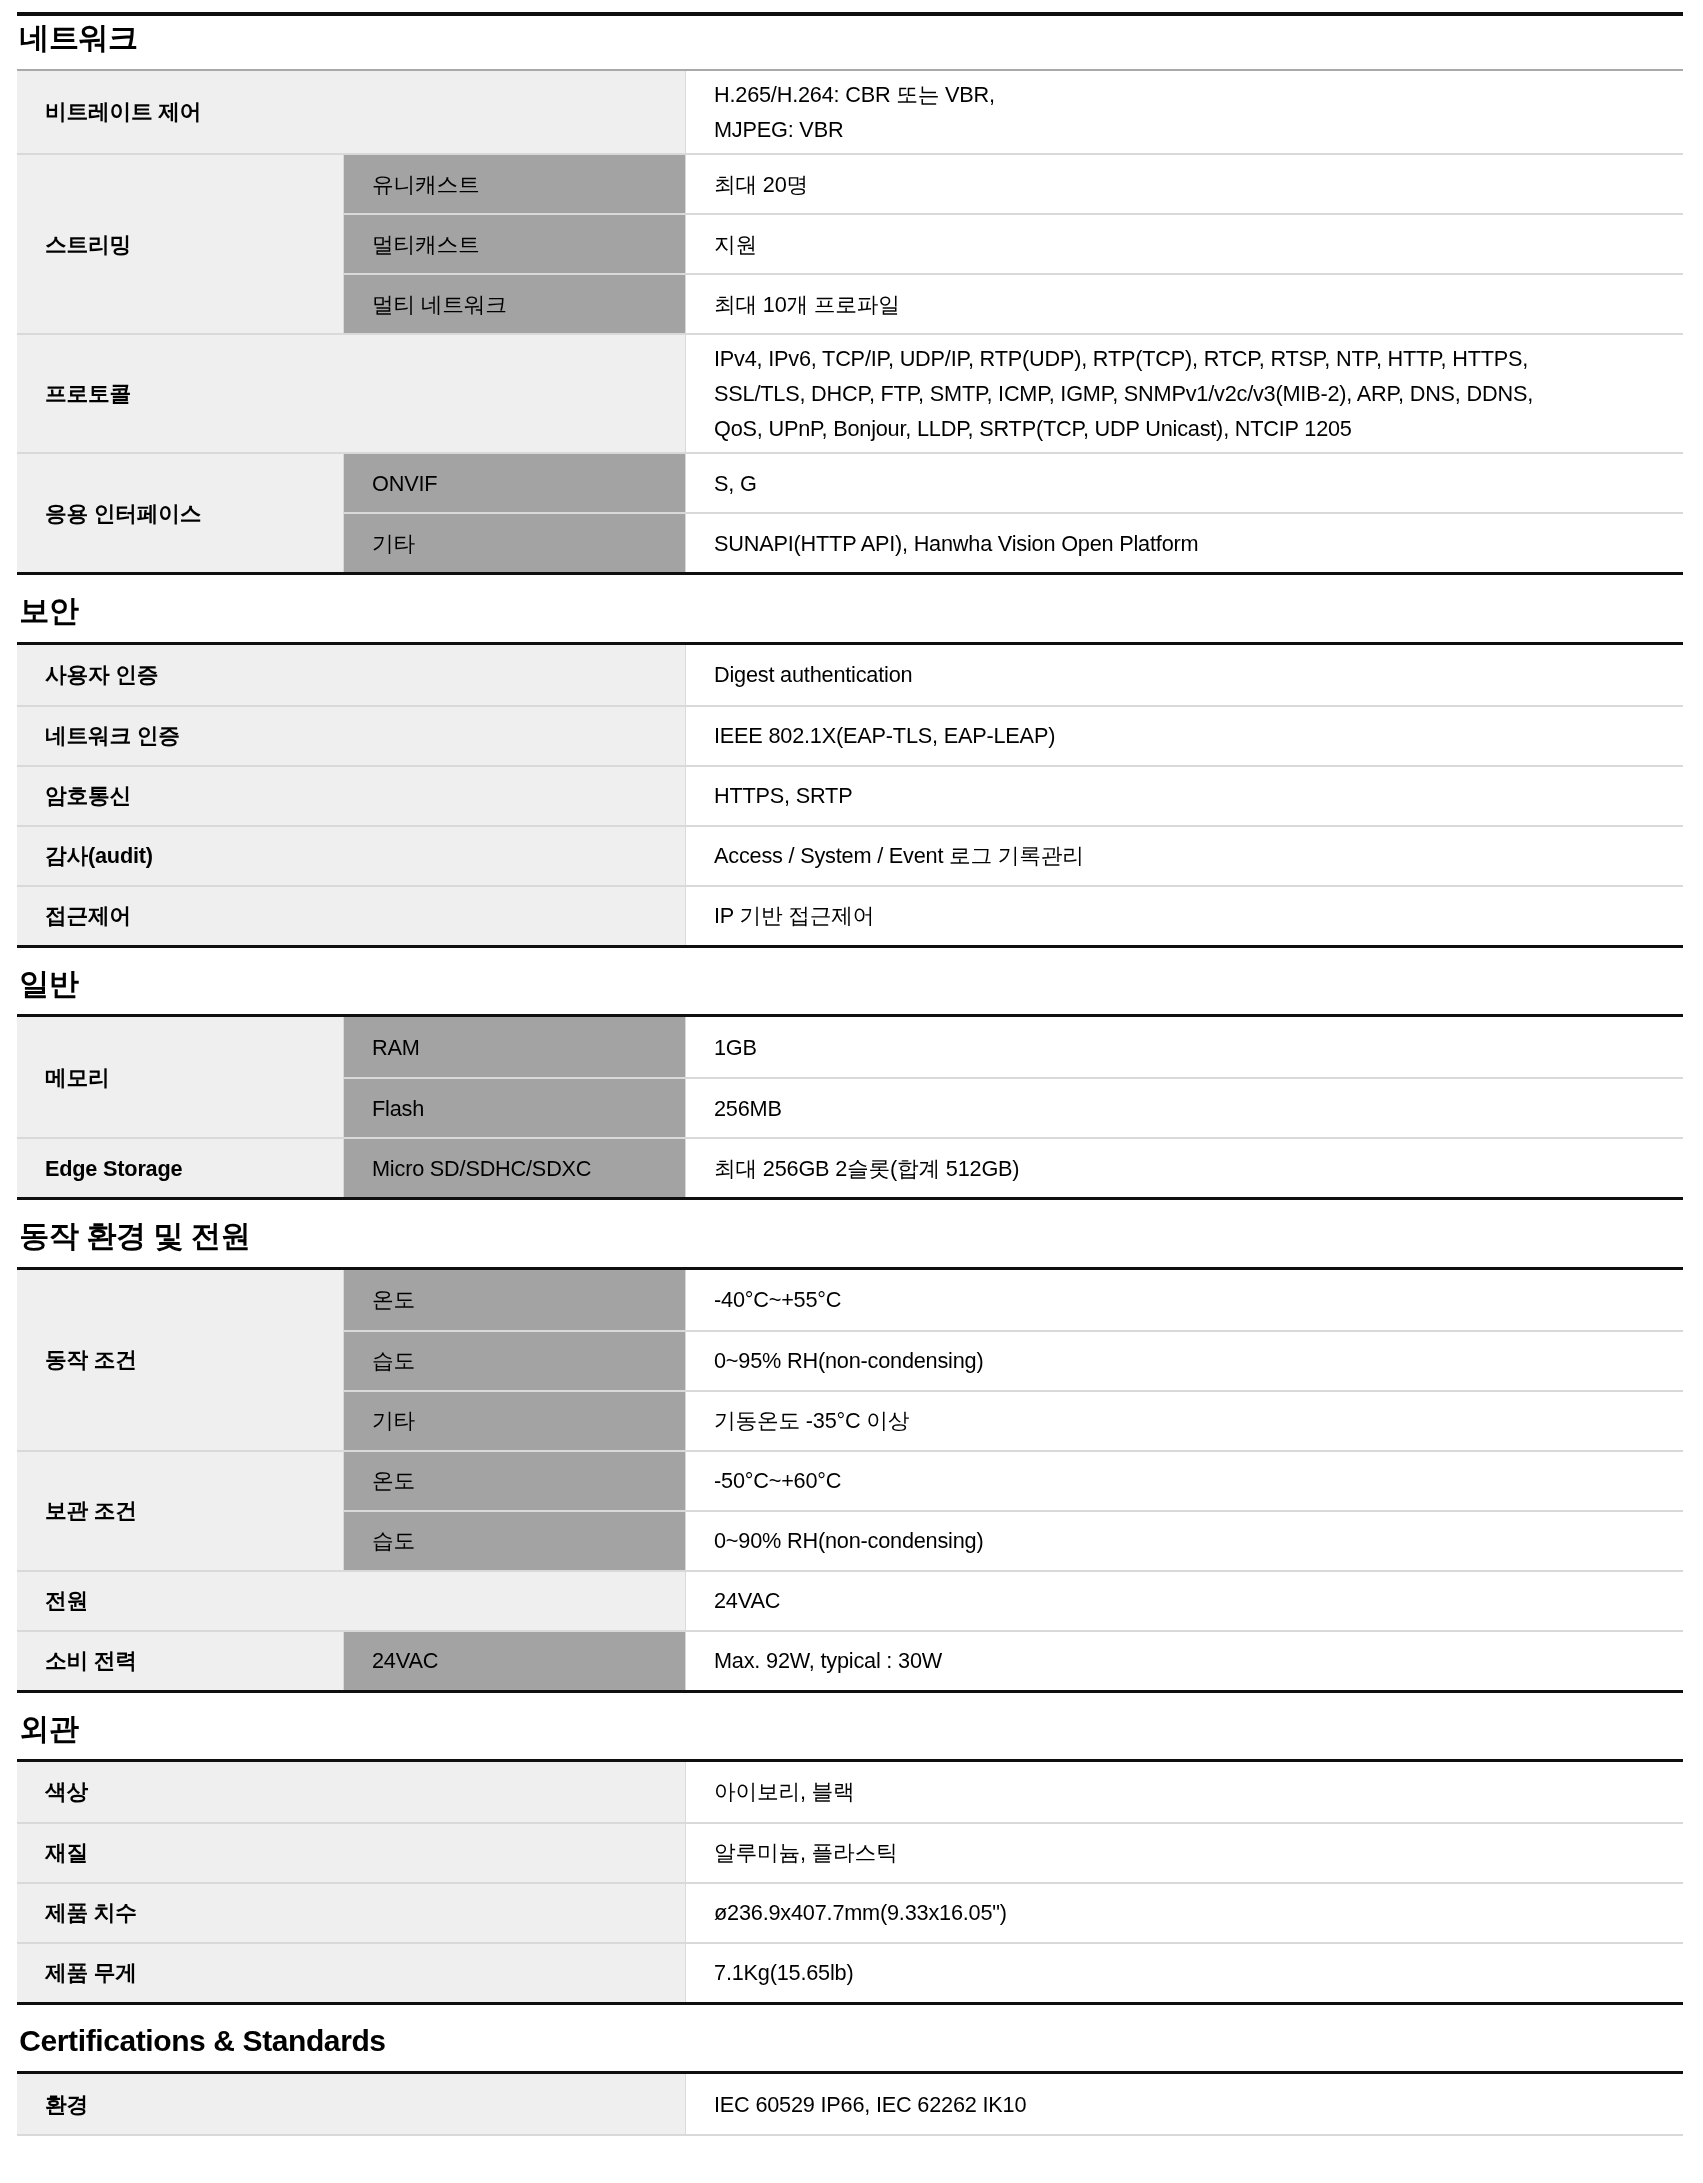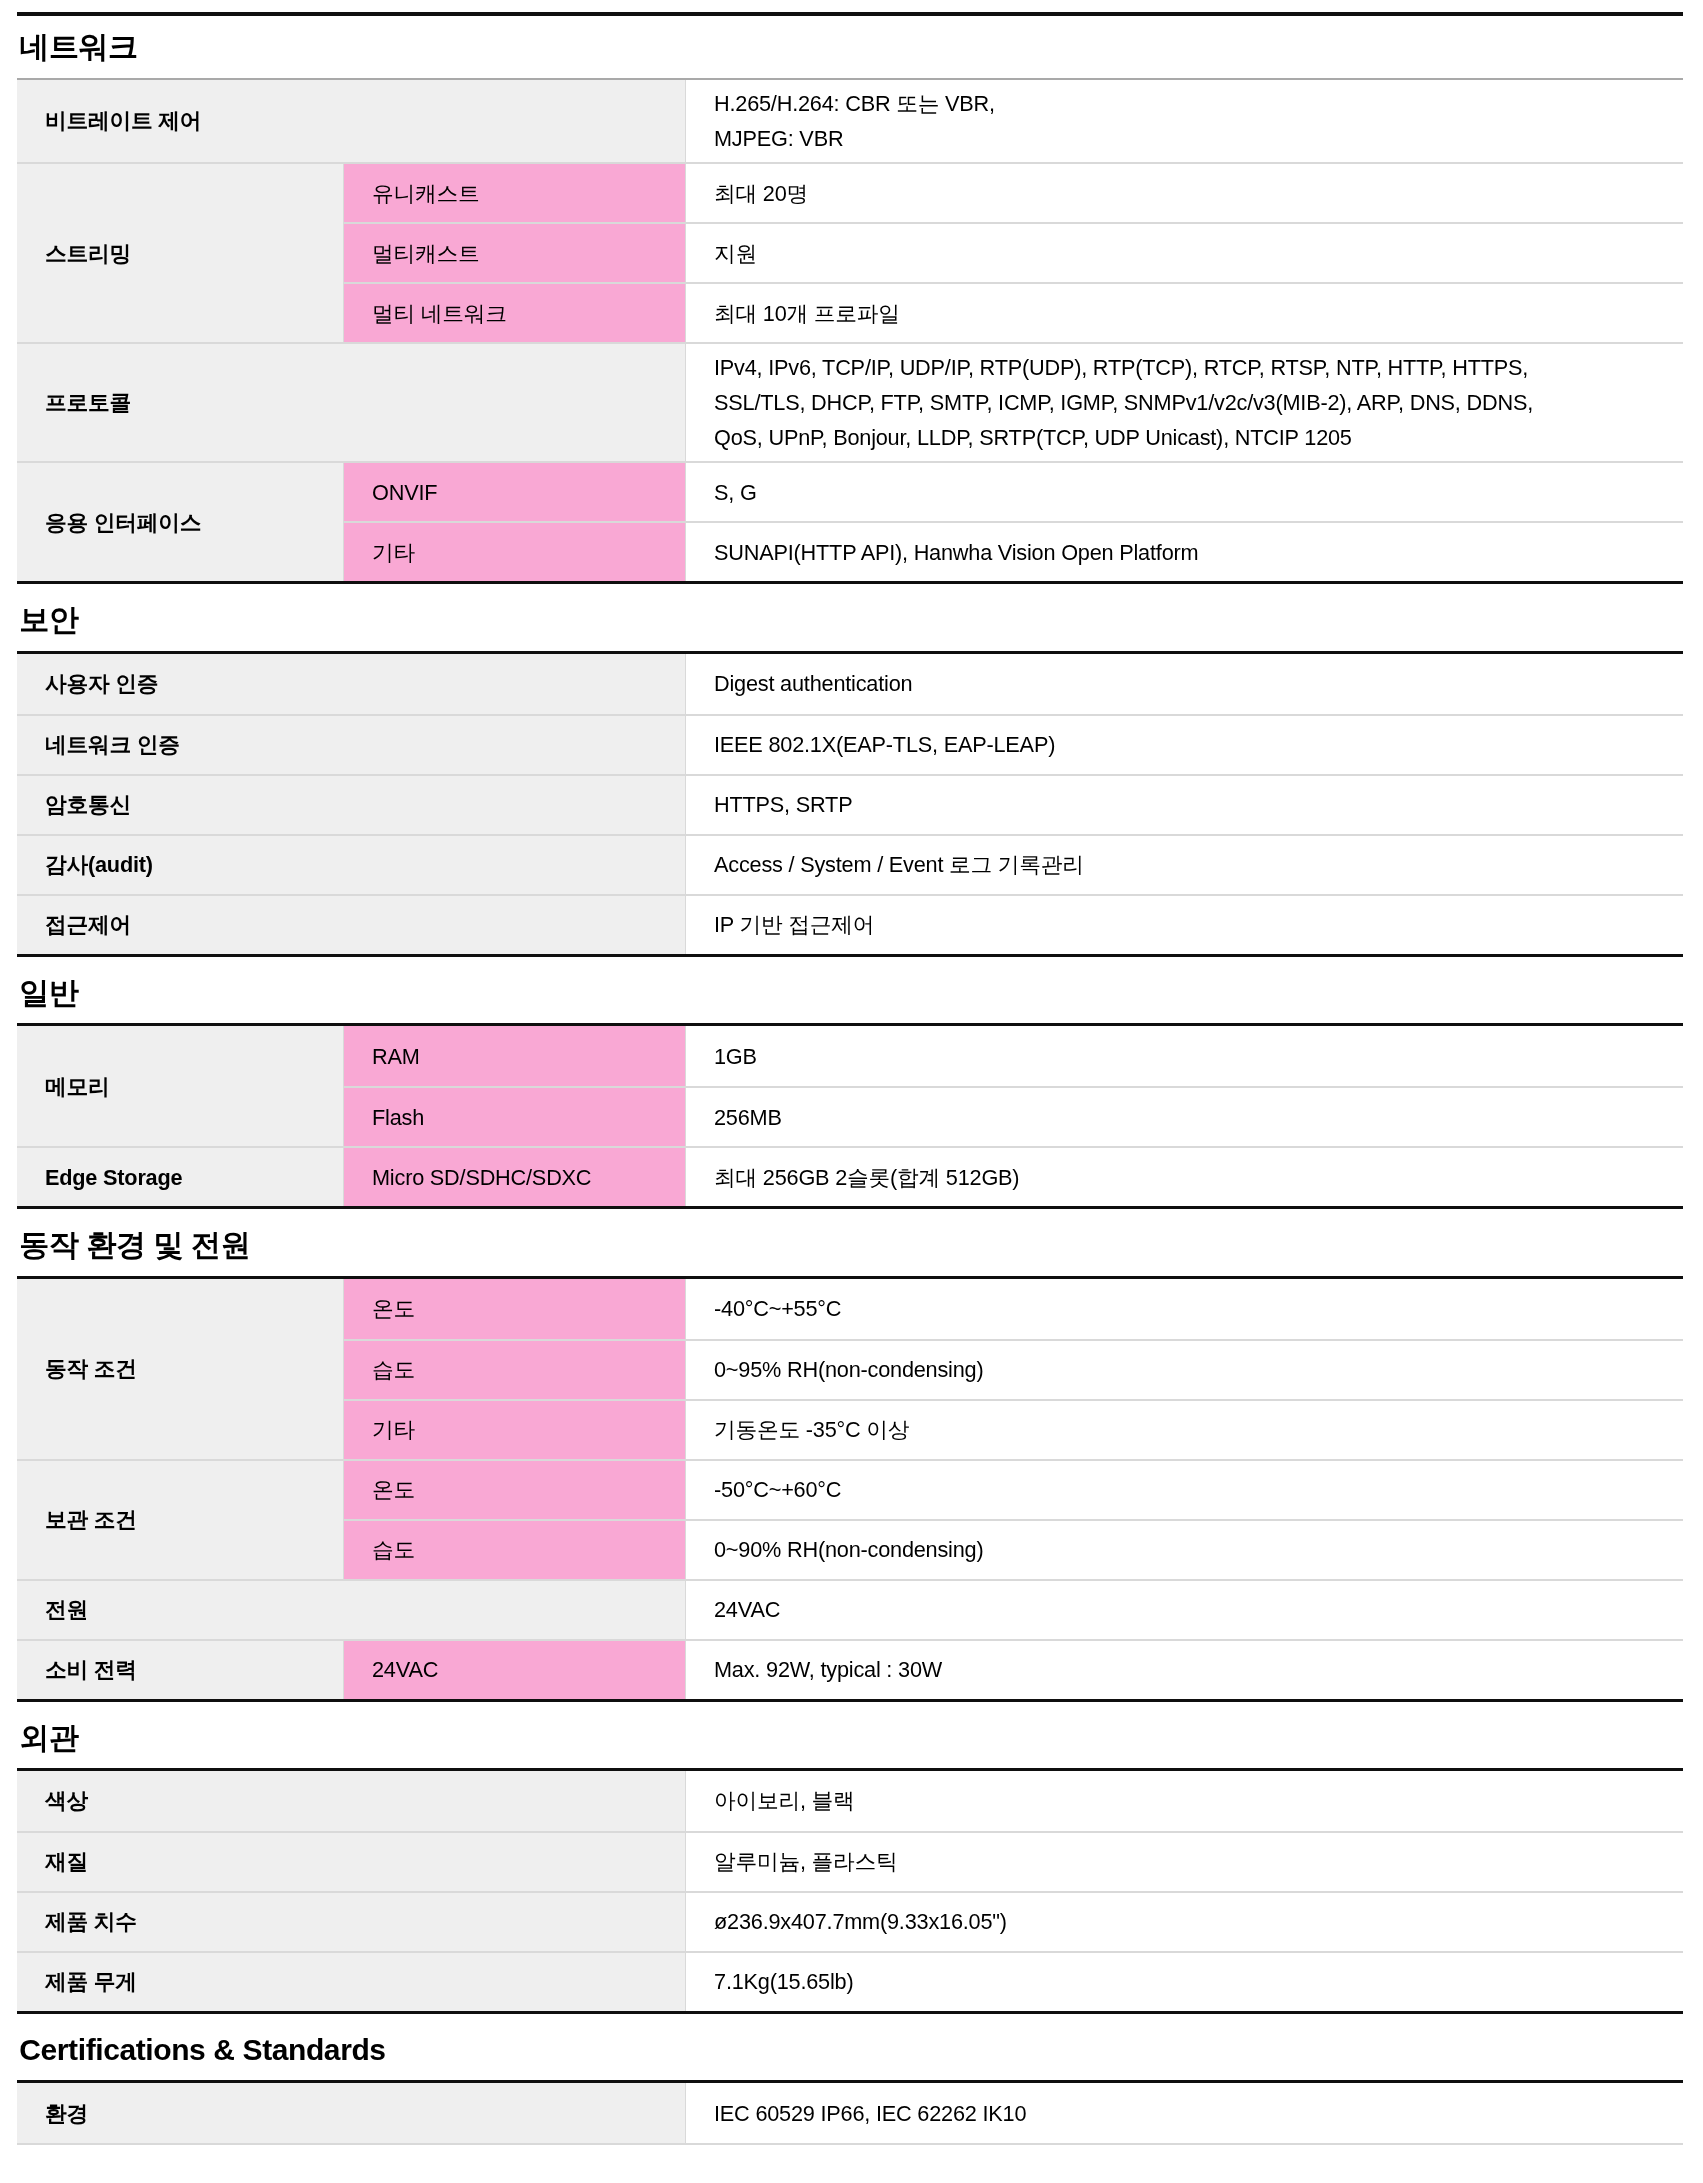--- a/index.html
+++ b/index.html
@@ -9,21 +9,21 @@
     font-family:"Liberation Sans","DejaVu Sans",sans-serif;
     color:#000000;
     -webkit-font-smoothing:antialiased;
   }
   .page { padding:12.4px 21px 0 17px; box-sizing:border-box; }
   .rule-top { height:3.9px; background:#0f0f0f; width:1666px; }
   h2.section {
     font-size:30px; line-height:37px; font-weight:bold;
     margin:17px 0 12.4px 2.3px; letter-spacing:-0.4px;
   }
-  h2.section.first { margin-top:12px; }
+  h2.section.first { margin-top:3px; }
   table.spec {
     border-collapse:separate; border-spacing:0; table-layout:fixed;
     width:1666px;
     border-top:3.9px solid #0f0f0f;
     border-bottom:3.9px solid #0f0f0f;
   }
   table.spec.cont { border-top:2.3px solid #a9a9a9; }   
   table.spec.tail { border-bottom:2.3px solid #d9d9d9; } 
   col.c1 { width:326px; }
   col.c2 { width:342px; }
@@ -32,21 +32,21 @@
     vertical-align:middle;
     padding:6.2px 28px;
     font-size:21.7px; line-height:35px;
     letter-spacing:-0.2px;
     box-sizing:border-box;
   }
   tr.r1 { height:60px; }
   tr.r2 { height:62px; }
   tr.r3 { height:113px; }
   td.lbl { background:#efefef; font-weight:bold; }
-  td.sub { background:#f9a8d4; font-weight:normal; border-left:1.5px solid #d9d9d9; }
+  td.sub { background:#a3a3a3; font-weight:normal; border-left:1.5px solid #d9d9d9; }
   td.val { background:#ffffff; border-left:1.5px solid #d9d9d9; white-space:pre-line; }
   table.spec tr + tr td { border-top:2.3px solid #d9d9d9; }
 </style>
 </head>
 <body>
 
 <div class="page">
 
   <div class="rule-top"></div>
 

